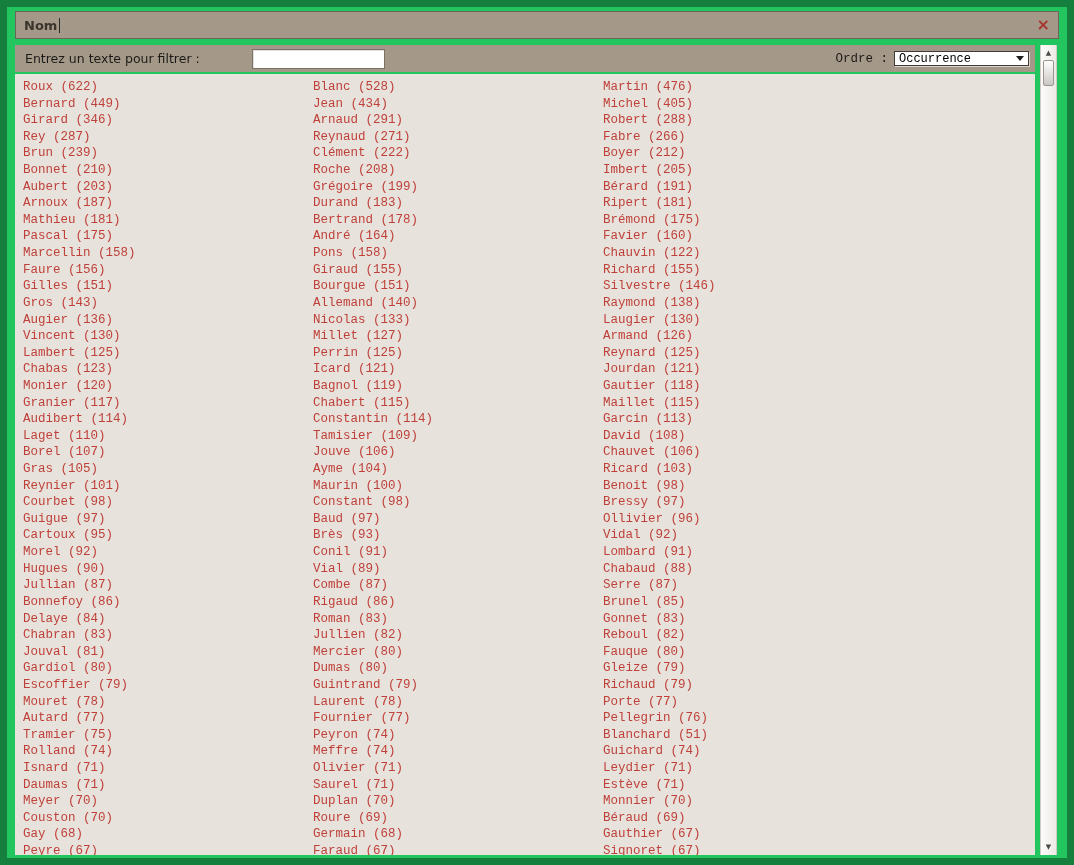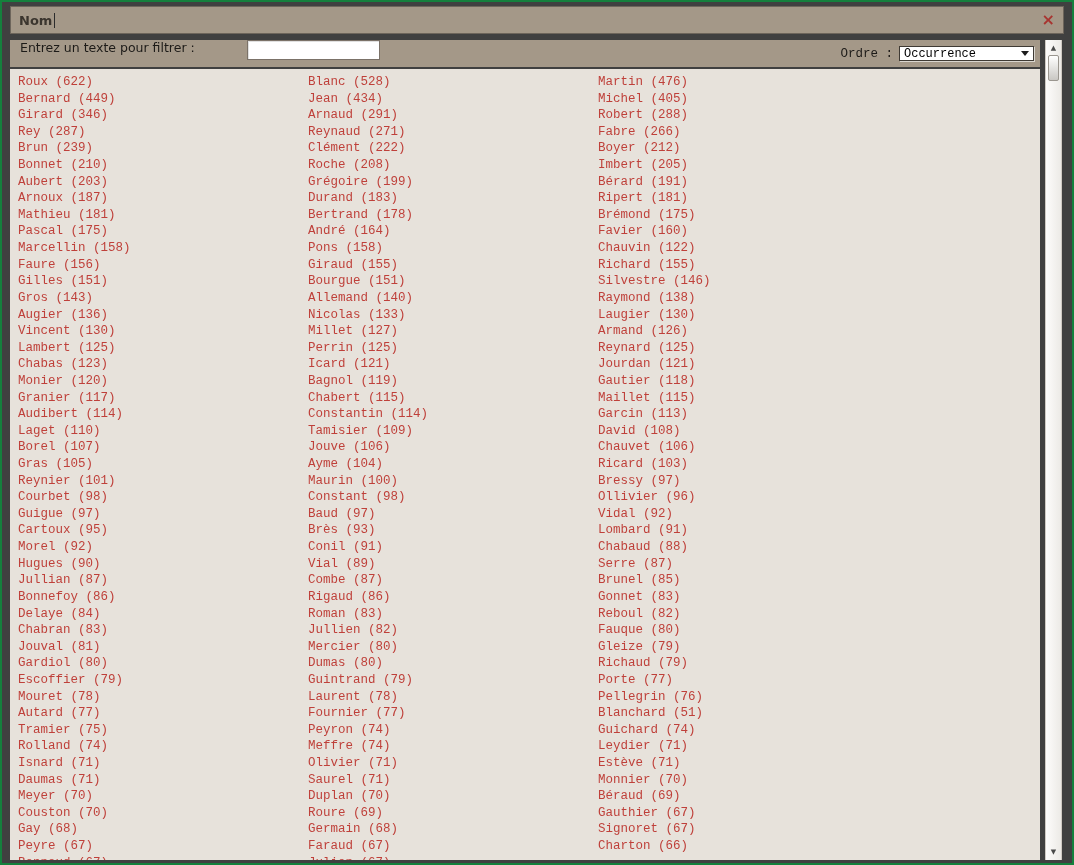--- a/index.html
+++ b/index.html
@@ -1,37 +1,37 @@
 <!DOCTYPE html>
 <html><head>
 <meta charset="utf-8">
 <style>
   html,body{margin:0;padding:0;}
   body{font-family:"DejaVu Sans","Liberation Sans",sans-serif;}
   .window{
     position:relative;width:1074px;height:865px;box-sizing:border-box;
-    background:#404040;border:2px solid #15803d;overflow:hidden;
+    background:#22c55e;border:7px solid #15803d;overflow:hidden;
   }
   
   .titlebar{
     position:absolute;top:4px;left:8px;right:8px;height:28px;
     background:#a49888;border:1px solid #6d655b;box-sizing:border-box;
     display:flex;align-items:center;padding:0 8px;
   }
   .title-text{font-size:13px;font-weight:bold;color:#3b352e;}
   .caret{display:inline-block;width:1px;height:15px;background:#2c2c2c;margin-left:2px;vertical-align:middle;}
   .close-btn{
     margin-left:auto;color:#a83430;font-weight:bold;font-size:16px;line-height:16px;
     cursor:default;font-family:"DejaVu Sans",sans-serif;
   }
   
   .filterbar{
     position:absolute;top:38px;left:8px;right:32px;height:27px;
     background:#a49888;box-sizing:border-box;
-    display:flex;padding:0 6px 0 10px;gap:44px;
+    display:flex;align-items:center;padding:0 6px 0 10px;gap:44px;
   }
   .filter-label{font-size:12.5px;color:#1d1b18;}
   .filter-input{
     margin-left:8px;width:125px;height:18px;border:1px solid #7b7268;background:#ffffff;
     box-shadow:inset 1px 1px 0 rgba(0,0,0,0.12);font-size:12px;padding:0 3px;box-sizing:content-box;
   }
   .order-group{margin-left:auto;display:flex;align-items:center;font-family:Liberation Mono, monospace;}
   .order-label{font-size:12.5px;color:#1d1b18;margin-right:6px;}
   .order-select{
     width:135px;height:15px;background:#ffffff;border:1px solid #3f3a34;
@@ -208,20 +208,21 @@
         <div class="entry">Laugier (130)</div>
         <div class="entry">Armand (126)</div>
         <div class="entry">Reynard (125)</div>
         <div class="entry">Jourdan (121)</div>
         <div class="entry">Gautier (118)</div>
         <div class="entry">Maillet (115)</div>
         <div class="entry">Garcin (113)</div>
         <div class="entry">David (108)</div>
         <div class="entry">Chauvet (106)</div>
         <div class="entry">Ricard (103)</div>
+        <div class="entry">Benoit (98)</div>
         <div class="entry">Bressy (97)</div>
         <div class="entry">Ollivier (96)</div>
         <div class="entry">Vidal (92)</div>
         <div class="entry">Lombard (91)</div>
         <div class="entry">Chabaud (88)</div>
         <div class="entry">Serre (87)</div>
         <div class="entry">Brunel (85)</div>
         <div class="entry">Gonnet (83)</div>
         <div class="entry">Reboul (82)</div>
         <div class="entry">Fauque (80)</div>

